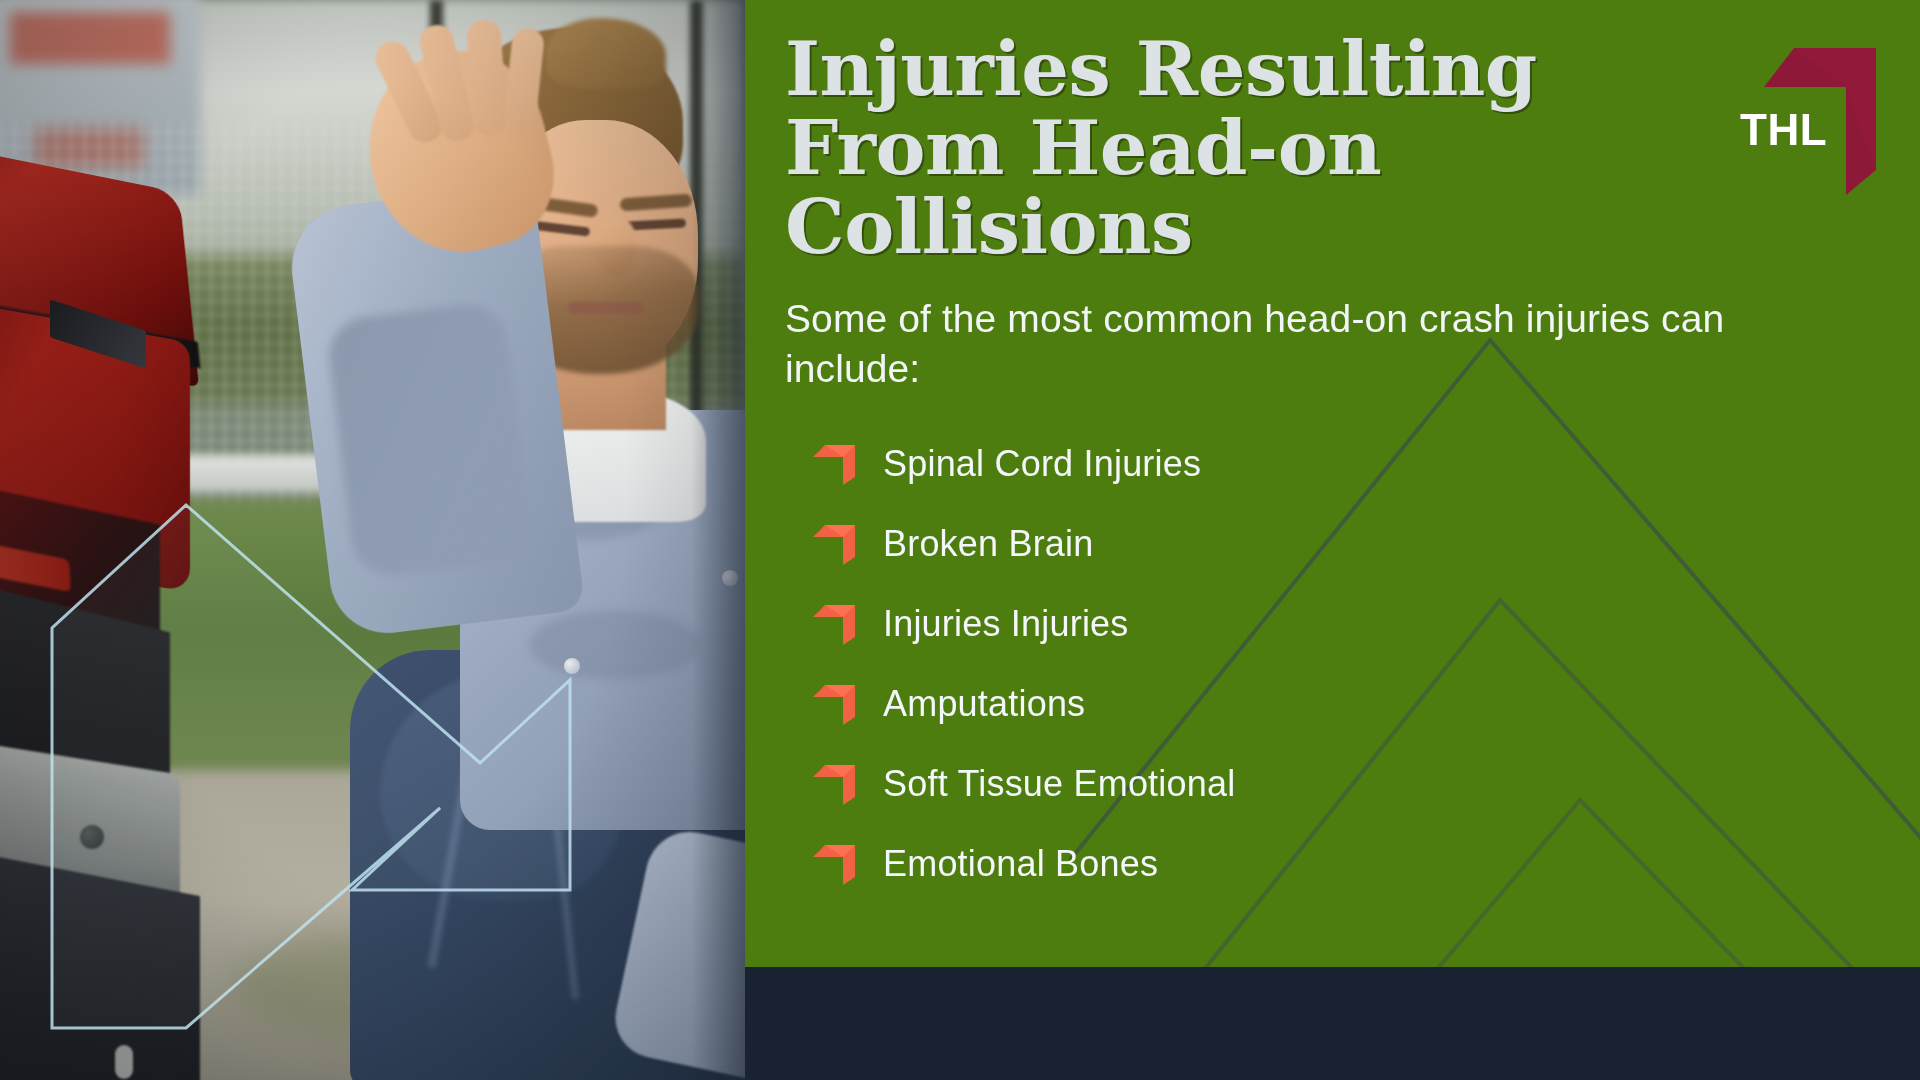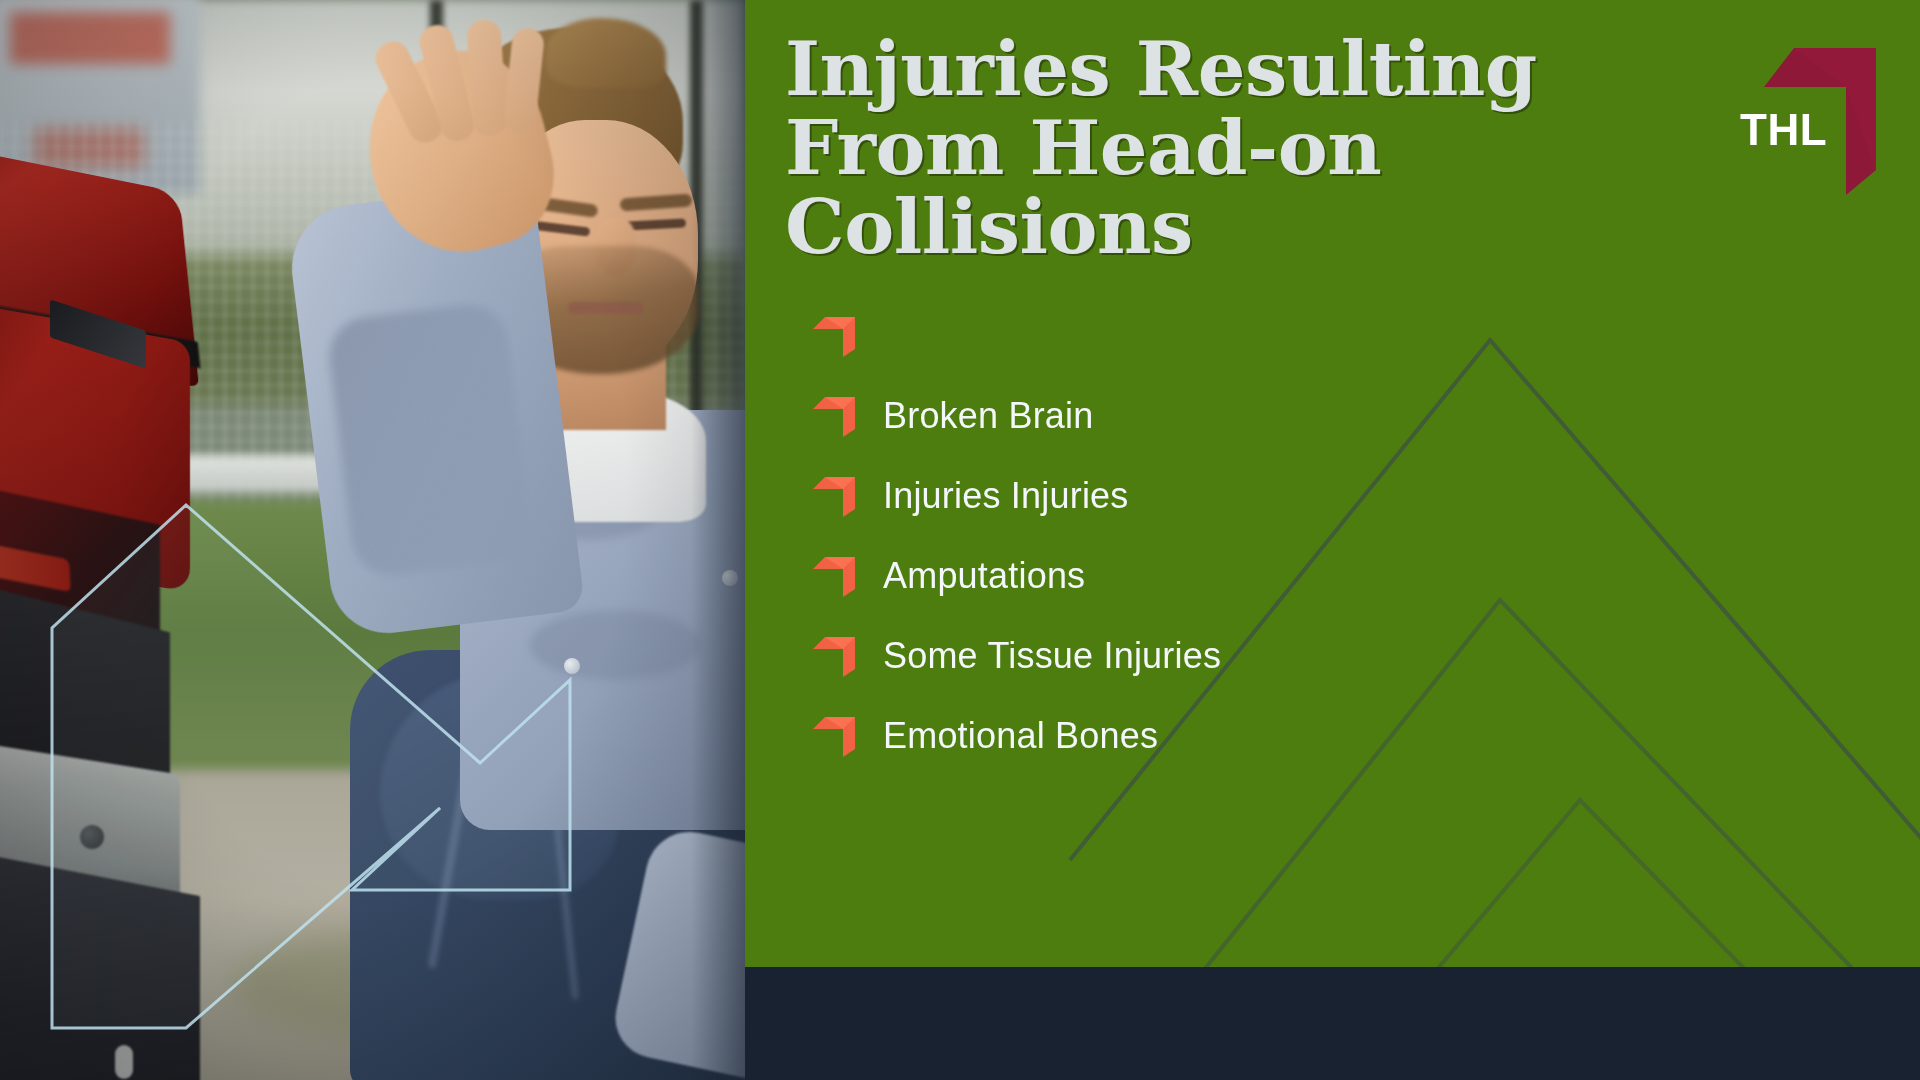--- a/index.html
+++ b/index.html
@@ -465,30 +465,32 @@
         <path d="M 30 57 L 60 18 L 142 18 L 142 140 L 112 165 L 112 57 Z" fill="#8E1838"></path>
         <path d="M 60 18 L 142 18 L 142 140 L 112 57 Z" fill="#981C3E" opacity="0.55"></path>
       </svg>
       <div class="logo-text">THL</div>
     </div>
 
     <div class="content-inner">
 
       <h1 class="headline">Injuries Resulting From Head-on Collisions</h1>
 
+      <p class="subhead">Some of the most common head-on crash injuries can include:</p>
 
       <ul class="bullet-list" id="bullet-list">
 
   <li class="bullet-item">
     <span class="bullet-icon">
       <svg viewBox="0 0 46 42">
         <path d="M 2 14 L 14 2 L 44 2 L 44 34 L 32 42 L 32 14 Z" fill="#F06243"></path>
         <path d="M 14 2 L 44 2 L 32 14 Z" fill="#FA7252"></path>
       </svg>
     </span>
+    <span class="bullet-label">Spinal Cord Injuries</span>
   </li>
 
   <li class="bullet-item">
     <span class="bullet-icon">
       <svg viewBox="0 0 46 42">
         <path d="M 2 14 L 14 2 L 44 2 L 44 34 L 32 42 L 32 14 Z" fill="#F06243"></path>
         <path d="M 14 2 L 44 2 L 32 14 Z" fill="#FA7252"></path>
       </svg>
     </span>
     <span class="bullet-label">Broken Brain</span>
@@ -514,21 +516,21 @@
     <span class="bullet-label">Amputations</span>
   </li>
 
   <li class="bullet-item">
     <span class="bullet-icon">
       <svg viewBox="0 0 46 42">
         <path d="M 2 14 L 14 2 L 44 2 L 44 34 L 32 42 L 32 14 Z" fill="#F06243"></path>
         <path d="M 14 2 L 44 2 L 32 14 Z" fill="#FA7252"></path>
       </svg>
     </span>
-    <span class="bullet-label">Some Tissue Injuries</span>
+    <span class="bullet-label">Soft Tissue Emotional</span>
   </li>
 
   <li class="bullet-item">
     <span class="bullet-icon">
       <svg viewBox="0 0 46 42">
         <path d="M 2 14 L 14 2 L 44 2 L 44 34 L 32 42 L 32 14 Z" fill="#F06243"></path>
         <path d="M 14 2 L 44 2 L 32 14 Z" fill="#FA7252"></path>
       </svg>
     </span>
     <span class="bullet-label">Emotional Bones</span>

